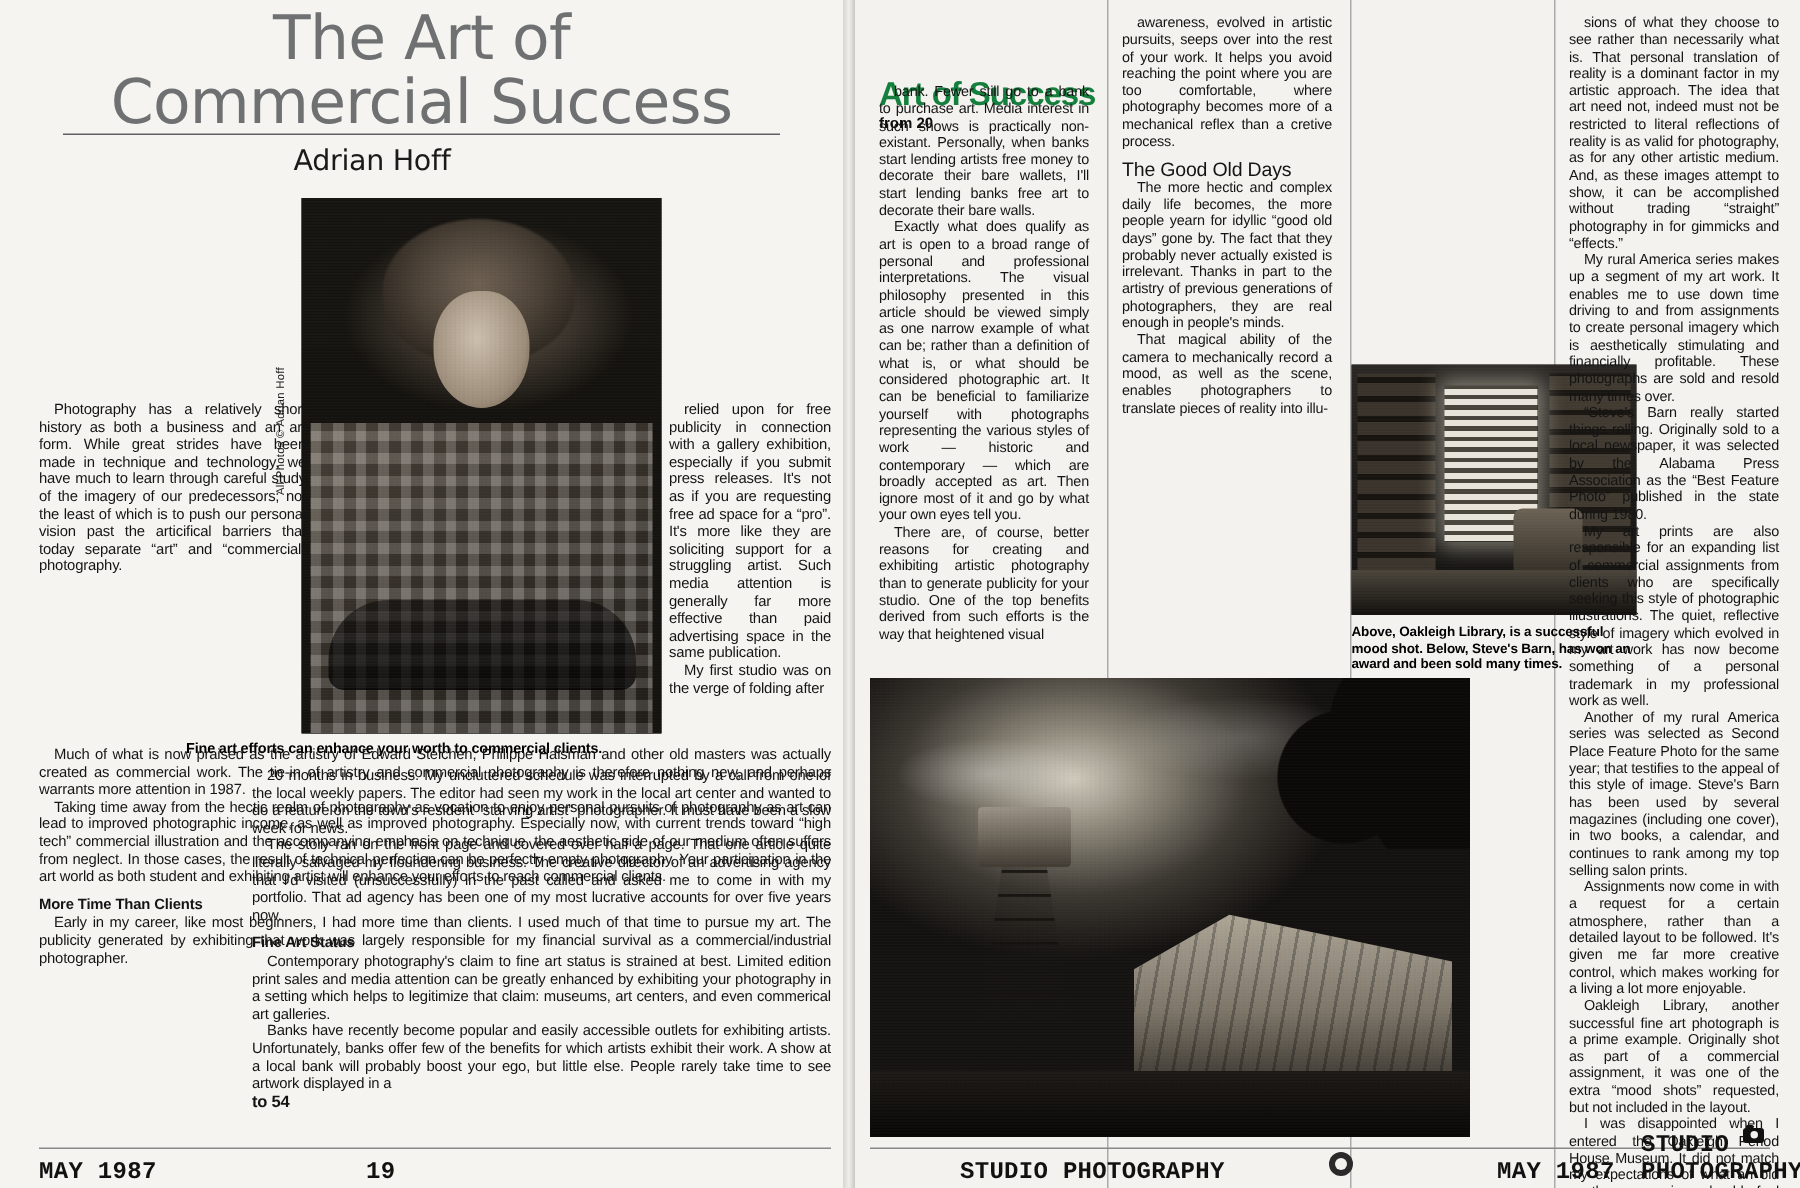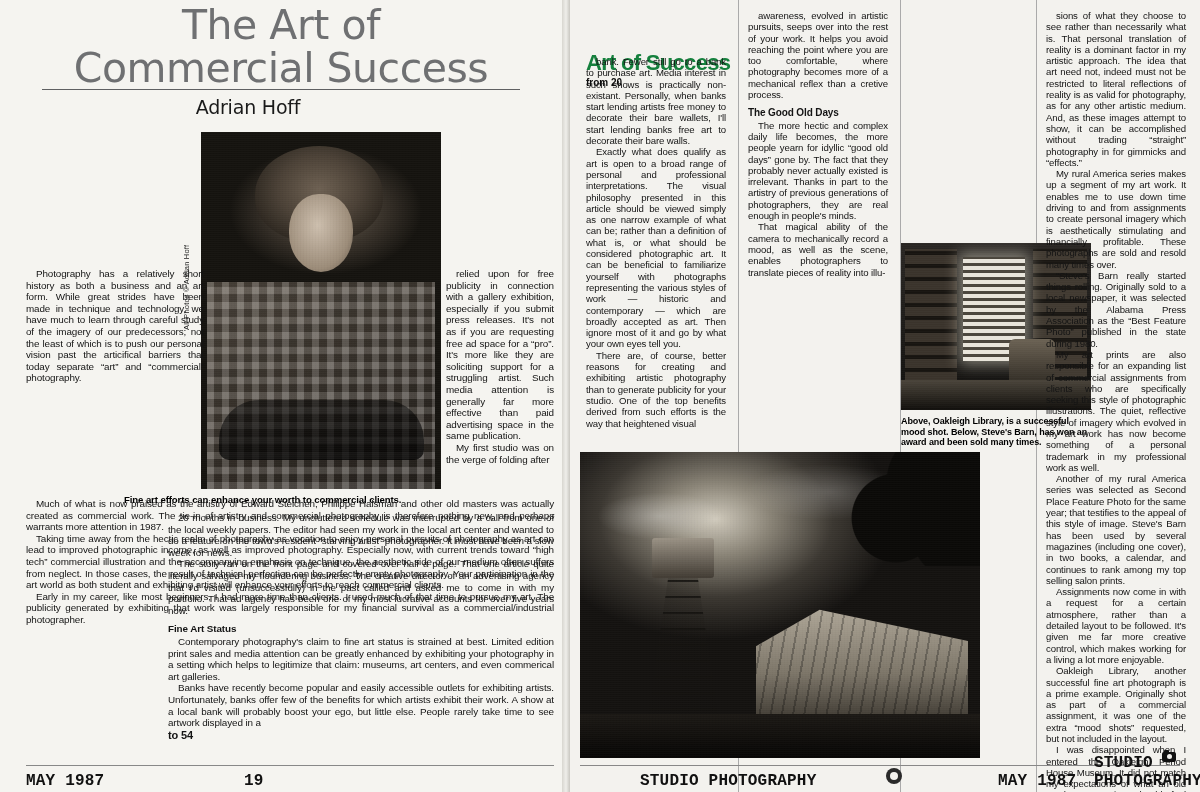--- a/index.html
+++ b/index.html
@@ -73,21 +73,21 @@
   
   #lc1{left:26px;top:268px;width:178px;}
   #lc2{left:446px;top:268px;width:108px;}
   #lc-wide{left:26px;top:498px;width:528px;}
   #lc-wide2{left:168px;top:512px;width:386px;}
 
   
   .rcol{position:absolute;font-size:9.6px;line-height:11.3px;text-align:justify;
         letter-spacing:-0.12px;color:#141414;}
   .rcol p{margin:0;text-indent:10px;}
-  .rcol h3{margin:7px 0 1px 0;font-size:10px;font-weight:bold;text-indent:0;}
+  .rcol h3{margin:7px 0 1px 0;font-size:13px;font-weight:normal;text-indent:0;}
   #rc1{left:586px;top:56px;width:140px;}
   #rc2{left:748px;top:10px;width:140px;}
   #rc4{left:1046px;top:10px;width:140px;}
 
   .cont-head{position:absolute;left:586px;top:4px;width:180px;}
   .cont-title{font-size:22px;font-weight:bold;letter-spacing:-0.7px;color:#15803d;
               font-family:"Liberation Sans",sans-serif;margin-top:46px;}
   .cont-from{font-size:10px;font-weight:bold;margin-top:1px;color:#0d0d0d;}
 
   
@@ -201,20 +201,21 @@
   </div>
 
   <div class="col" id="lc2">
     <p>relied upon for free publicity in connection with a gallery exhibition, especially if you submit press releases. It's not as if you are requesting free ad space for a “pro”. It's more like they are soliciting support for a struggling artist. Such media attention is generally far more effective than paid advertising space in the same publication.</p>
     <p>My first studio was on the verge of folding after</p>
   </div>
 
   <div class="col" id="lc-wide">
     <p>Much of what is now praised as the artistry of Edward Steichen, Philippe Halsman and other old masters was actually created as commercial work. The tie-in of artistry and commercial photography is therefore nothing new, and perhaps warrants more attention in 1987.</p>
     <p>Taking time away from the hectic realm of photography as vocation to enjoy personal pursuits of photography as art can lead to improved photographic income, as well as improved photography. Especially now, with current trends toward “high tech” commercial illustration and the accompanying emphasis on technique, the aesthetic side of our medium often suffers from neglect. In those cases, the result of technical perfection can be perfectly empty photography. Your participation in the art world as both student and exhibiting artist will enhance your efforts to reach commercial clients.</p>
+    <h3>More Time Than Clients</h3>
     <p>Early in my career, like most beginners, I had more time than clients. I used much of that time to pursue my art. The publicity generated by exhibiting that work was largely responsible for my financial survival as a commercial/industrial photographer.</p>
   </div>
 
   <div class="col" id="lc-wide2">
     <p>20 months in business. My uncluttered schedule was interrupted by a call from one of the local weekly papers. The editor had seen my work in the local art center and wanted to do a feature on the town's resident “starving artist” photographer. It must have been a slow week for news.</p>
     <p>The story ran on the front page and covered over half a page. That one article quite literally salvaged my floundering business. The creative director of an advertising agency that I'd visited (unsuccessfully) in the past called and asked me to come in with my portfolio. That ad agency has been one of my most lucrative accounts for over five years now.</p>
     <h3>Fine Art Status</h3>
     <p>Contemporary photography's claim to fine art status is strained at best. Limited edition print sales and media attention can be greatly enhanced by exhibiting your photography in a setting which helps to legitimize that claim: museums, art centers, and even commerical art galleries.</p>
     <p>Banks have recently become popular and easily accessible outlets for exhibiting artists. Unfortunately, banks offer few of the benefits for which artists exhibit their work. A show at a local bank will probably boost your ego, but little else. People rarely take time to see artwork displayed in a</p>
     <span class="jump">to 54</span>

